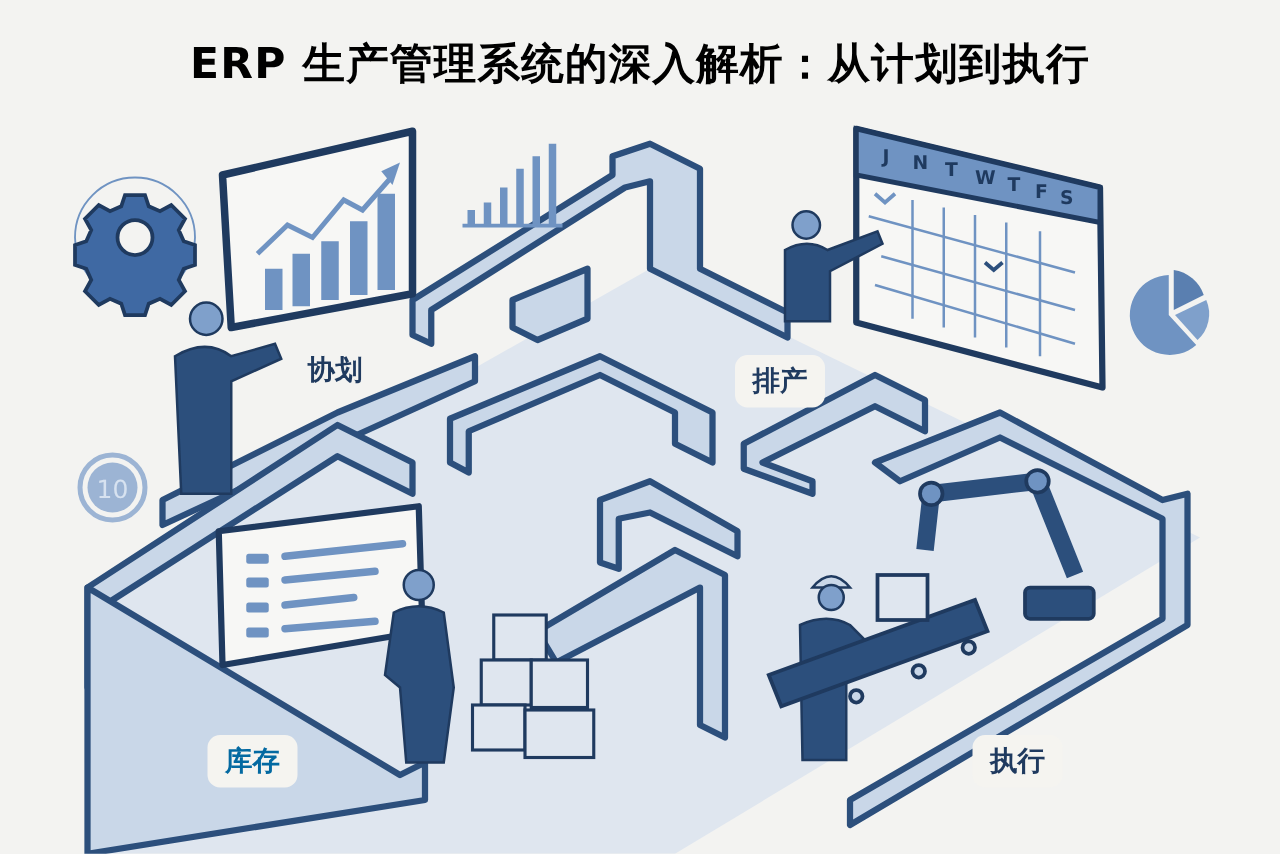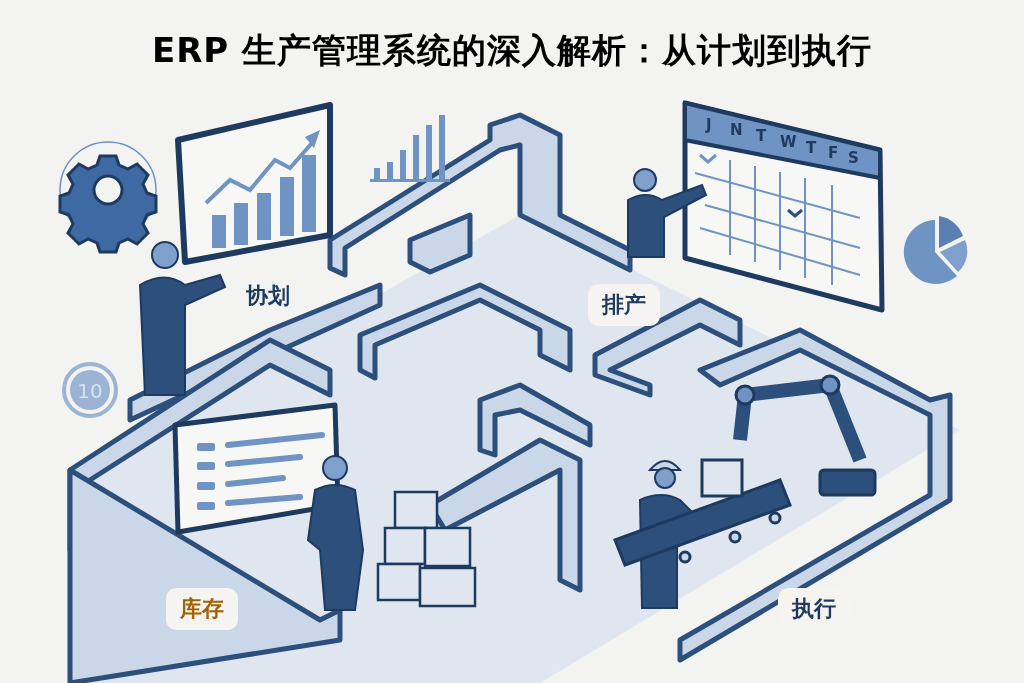--- a/index.html
+++ b/index.html
@@ -142,21 +142,21 @@
     <rect x="702" y="460" width="40" height="36" fill="#dfe6ef"></rect>
     <polyline points="740,440 745,395 830,385 860,460" fill="none" stroke="#2c4f7c" stroke-width="14" stroke-linejoin="round"></polyline>
     <circle cx="745" cy="395" r="9" fill="#6f93c2"></circle>
     <circle cx="830" cy="385" r="9" fill="#6f93c2"></circle>
     <rect x="820" y="470" width="55" height="25" rx="4" fill="#2c4f7c"></rect>
   </g>
 </svg>
 
 <div class="label" style="left:232px;top:275px;background:transparent;font-family:Liberation Serif, serif;">协划</div>
 <div class="label" style="left:588px;top:262px;margin-top:22px;">排产</div>
-<div class="label" style="left:166px;top:588px;color:#a16207;">库存</div>
+<div class="label" style="left:166px;top:588px;color:#0369a1;">库存</div>
 <div class="label" style="left:778px;top:588px;">执行</div>
 
 <svg style="position:absolute;left:0;top:0;pointer-events:none" width="1024" height="683">
   <g font-family="DejaVu Sans, sans-serif" font-weight="bold" font-size="15" fill="#1f3a5f">
     <text x="706" y="130">J</text>
     <text x="730" y="135">N</text>
     <text x="756" y="141">T</text>
     <text x="780" y="147">W</text>
     <text x="806" y="153">T</text>
     <text x="828" y="158">F</text>

